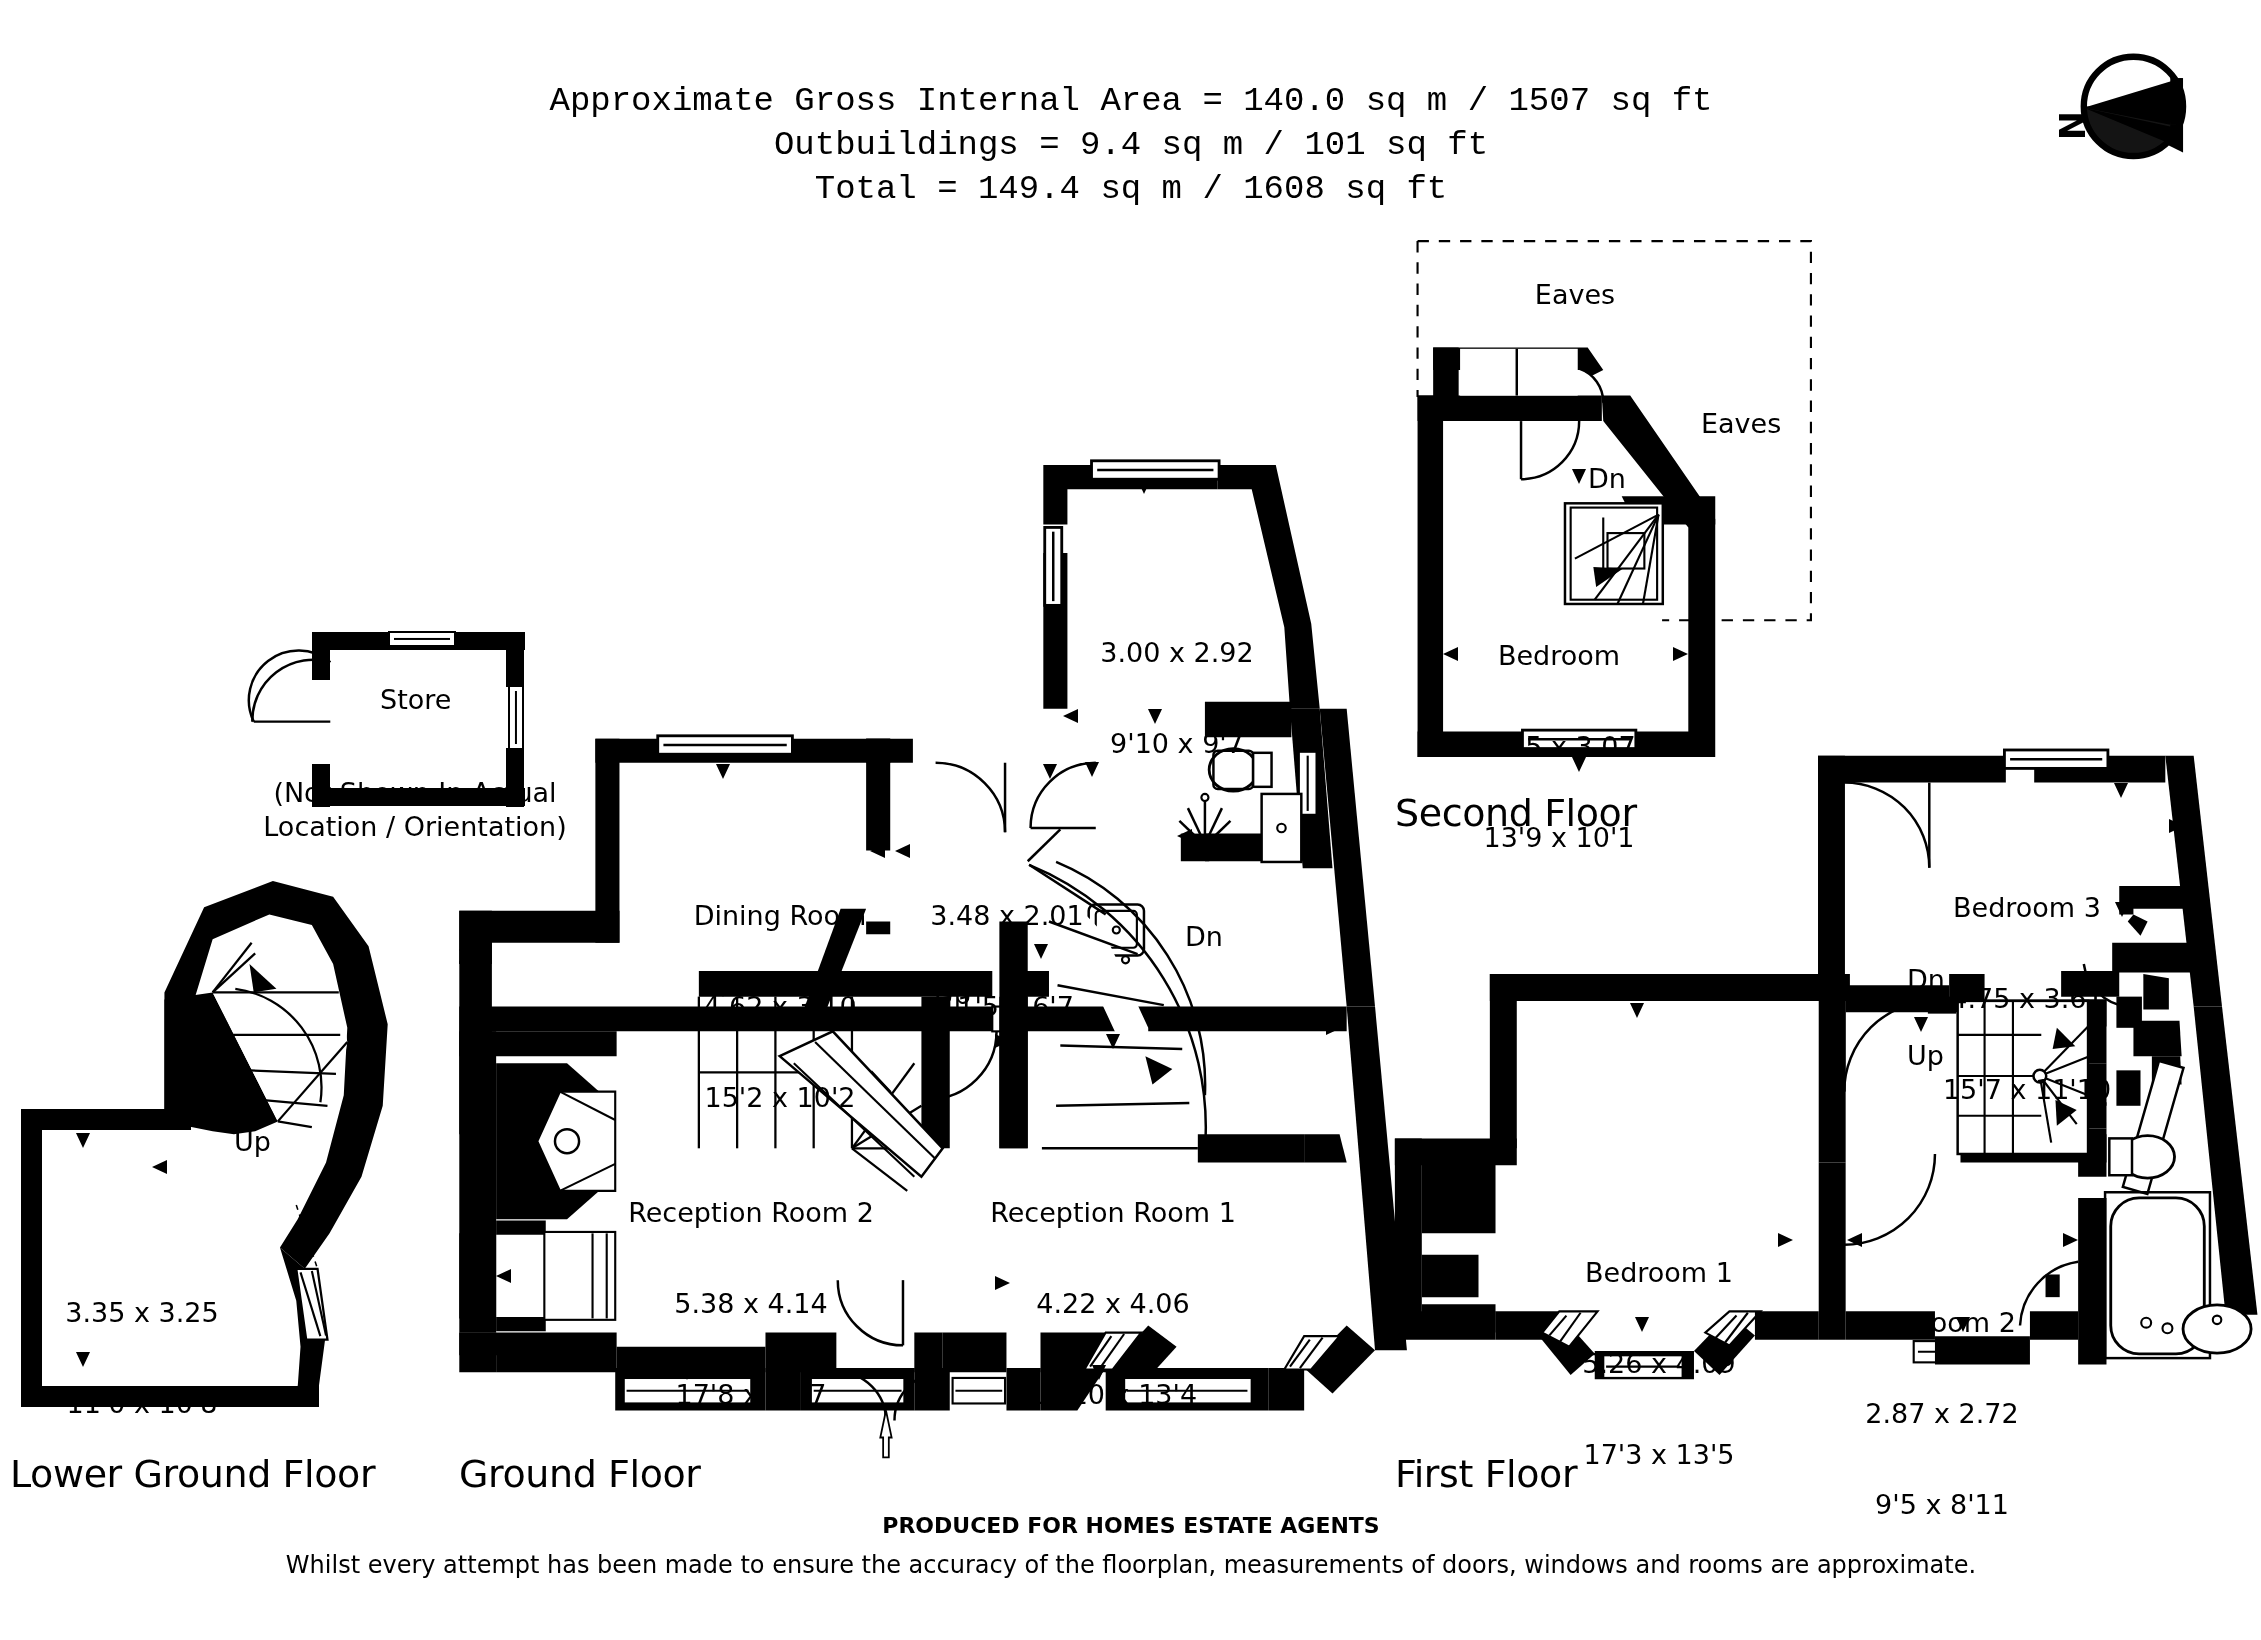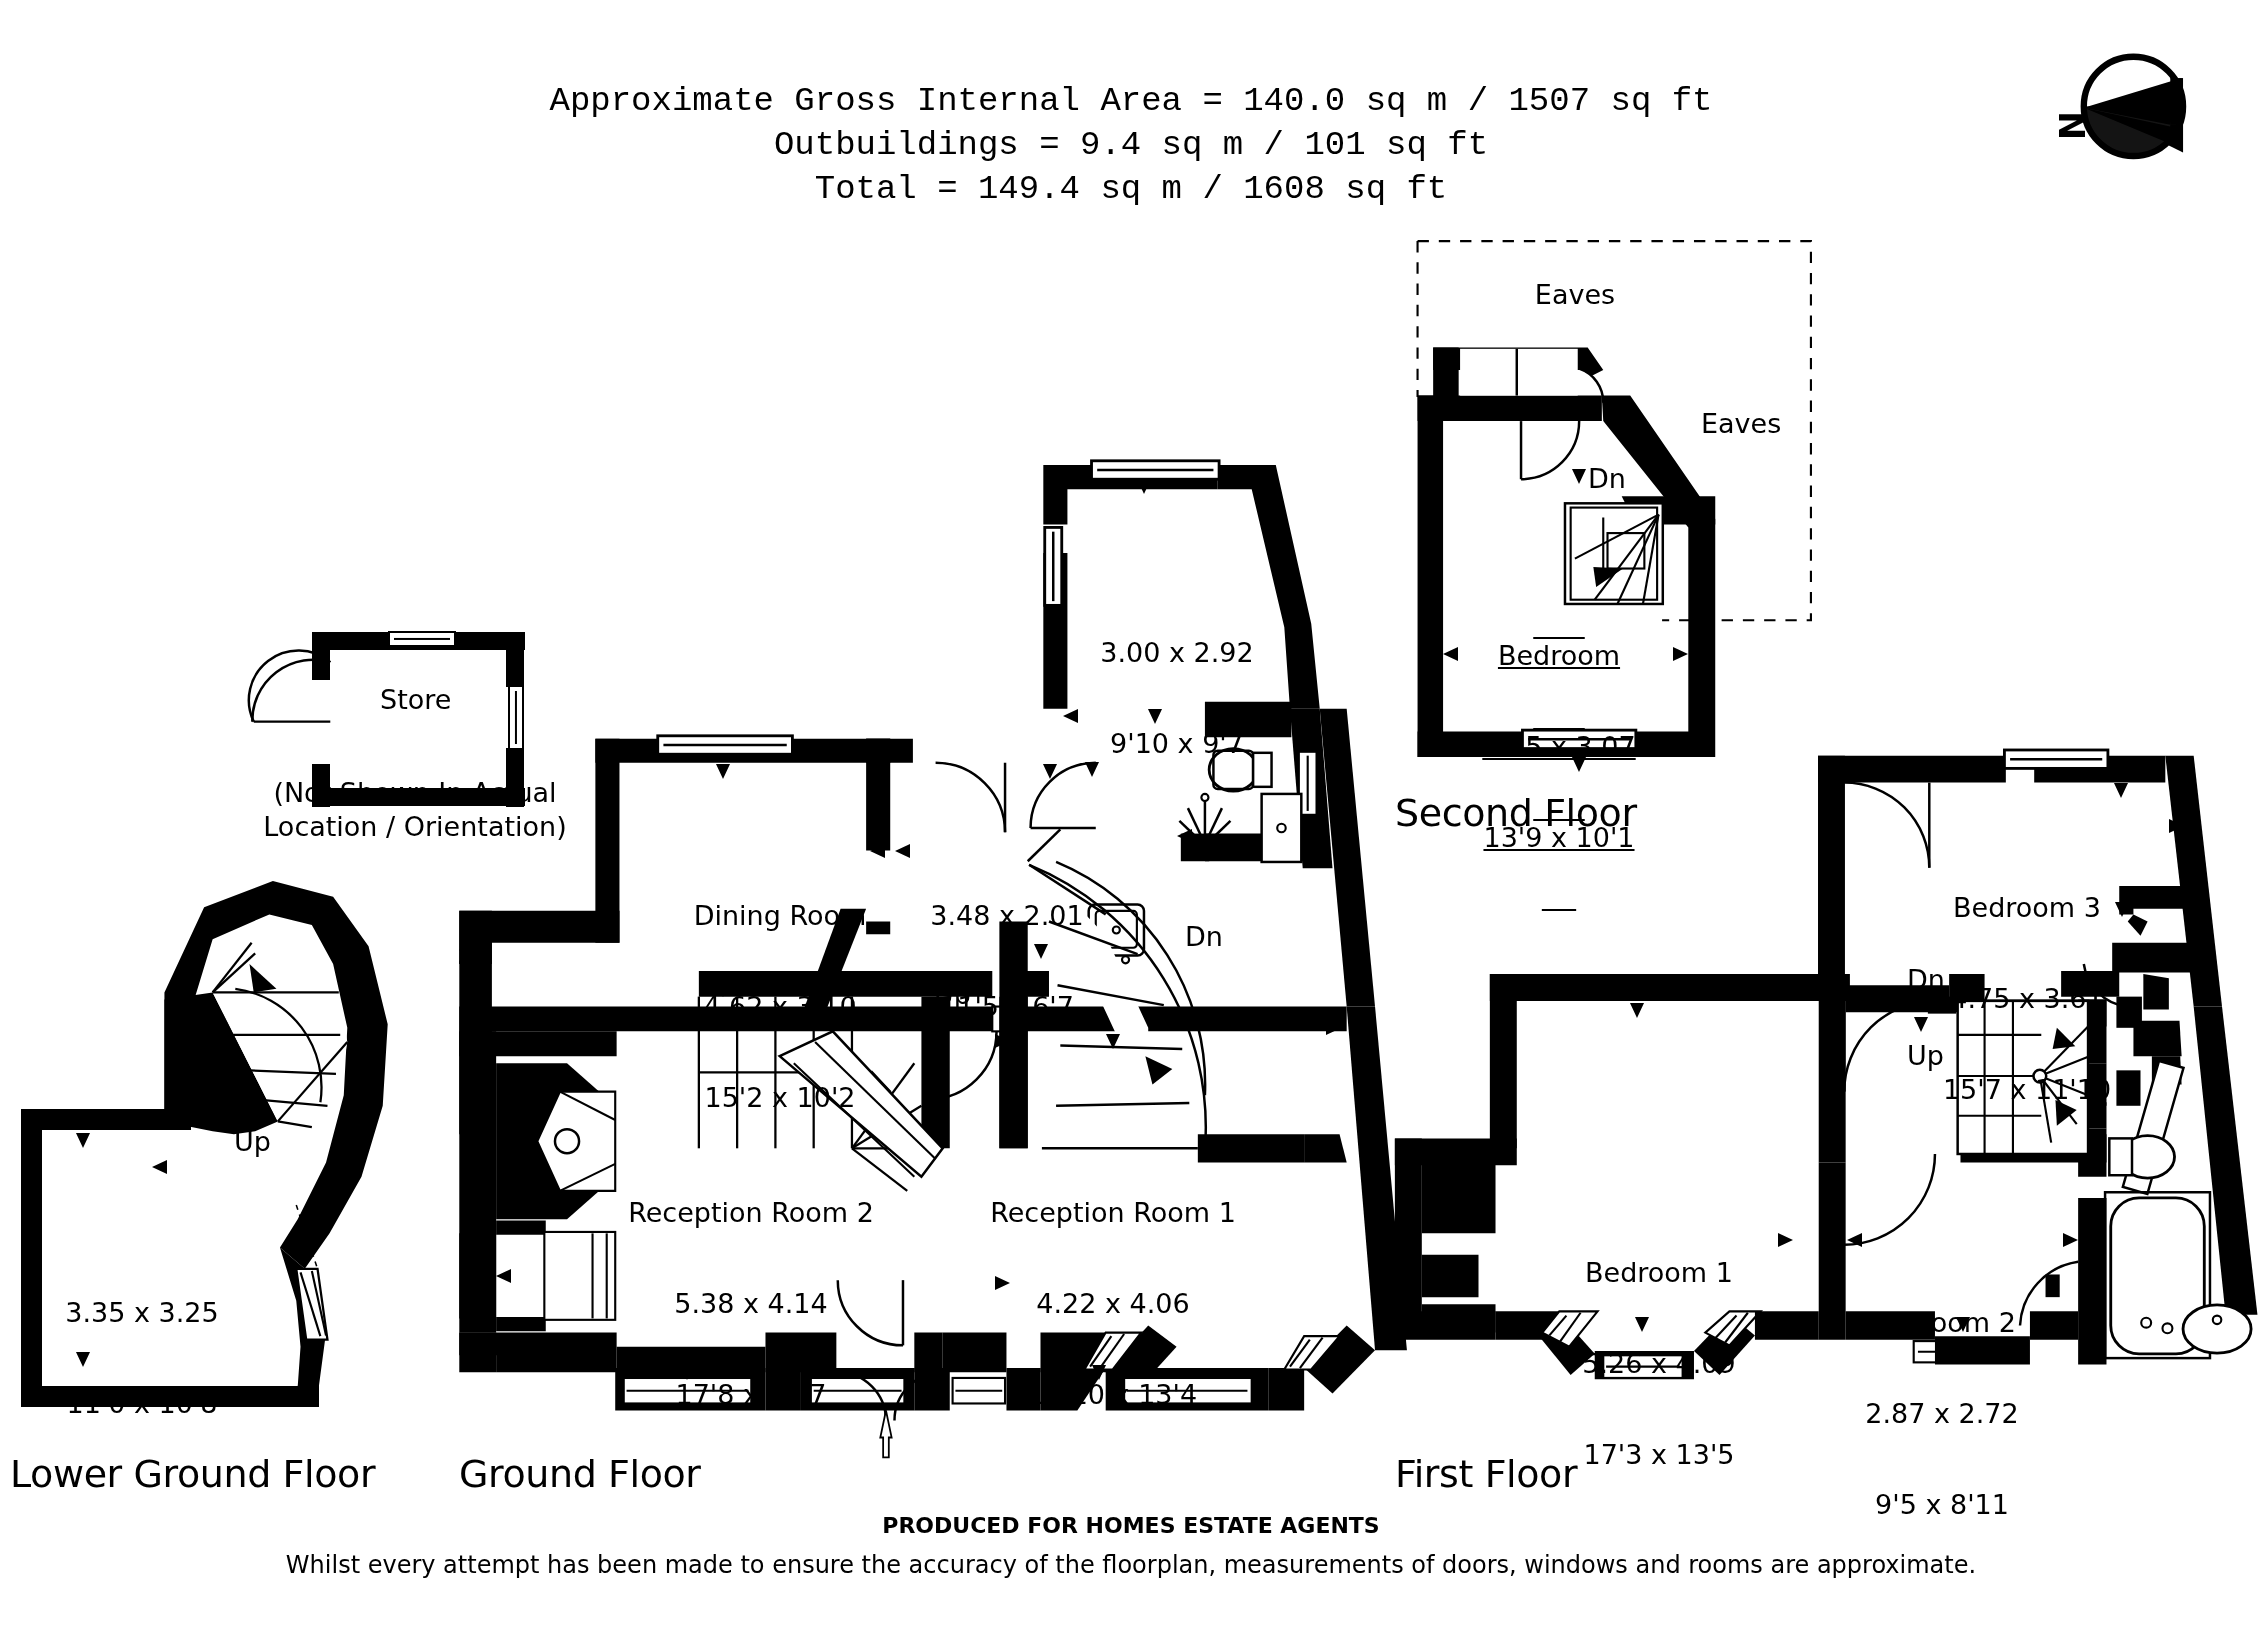--- a/index.html
+++ b/index.html
@@ -397,21 +397,21 @@
 
     <div class="ar dn" style="left:1572px;top:469px;"></div>
     <div class="ar lt" style="left:1443px;top:647px;"></div>
     <div class="ar rt" style="left:1673px;top:647px;"></div>
     <div class="ar dn" style="left:1572px;top:757px;"></div>
 
     <div class="t ctr" style="left:1575px;top:280px;font-size:27px;">Eaves</div>
     <div class="t" style="left:1701px;top:409px;font-size:27px;">Eaves</div>
     <div class="t" style="left:1588px;top:464px;font-size:27px;">Dn</div>
 
-    <div class="t ctr roomlbl" style="left:1559px;top:581px;text-decoration:underline;">
+    <div class="t ctr roomlbl" style="left:1559px;top:581px;">
       <span class="ln">Bedroom</span>
       <span class="ln">7.45 x 3.07</span>
       <span class="ln">13'9 x 10'1</span>
     </div>
   </div>
 
   <div>
     <svg class="ov" viewBox="0 0 3190 2315">
 
       <path d="M2565,1066 L2830,1066 L2830,1104 L2565,1104 Z" fill="#000"></path>

